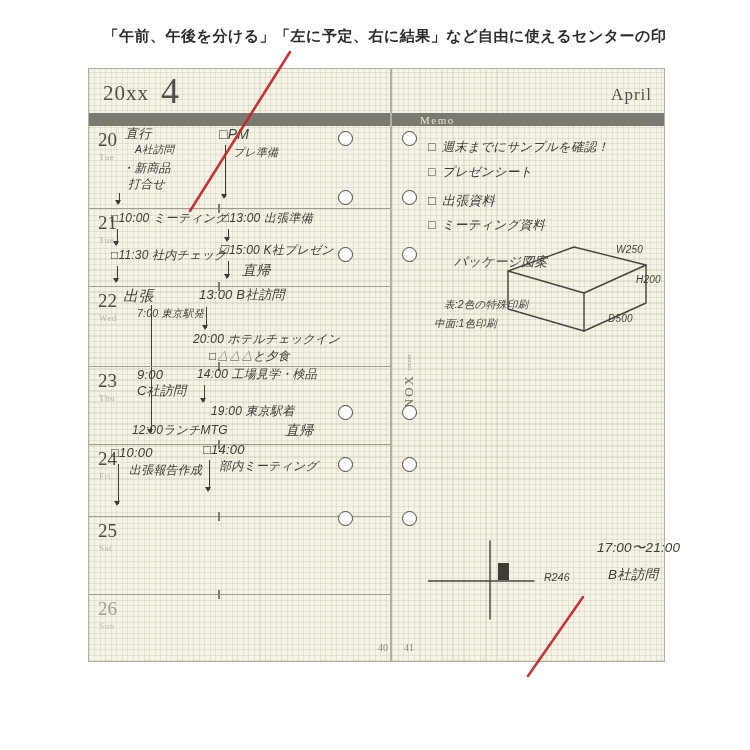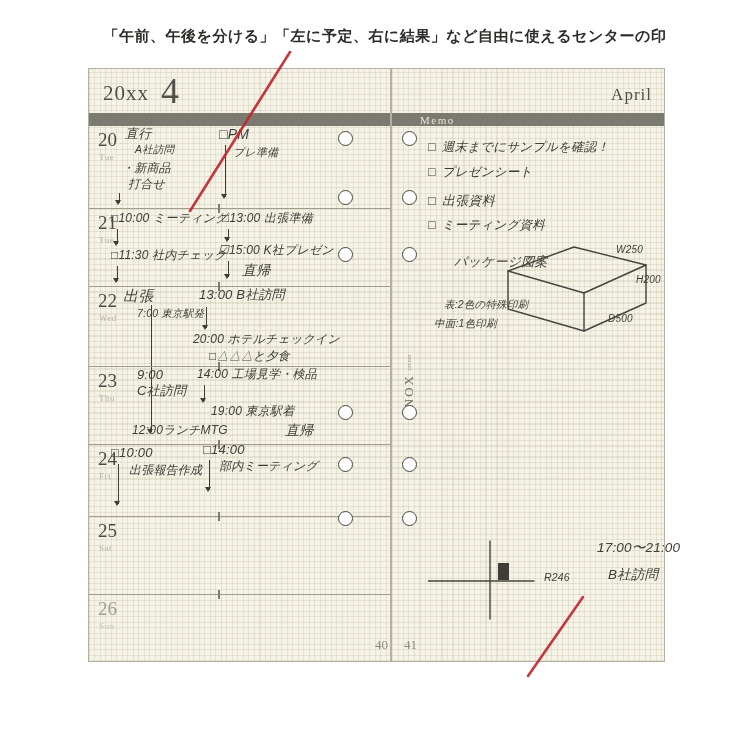--- a/index.html
+++ b/index.html
@@ -27,21 +27,21 @@
   .day-num{position:absolute;left:9px;top:3px;font-size:19px;color:#4c4a42;font-family:"Liberation Serif",serif;}
   .day-dow{position:absolute;left:10px;top:26px;font-size:9px;color:#b5b2a2;font-family:"Liberation Serif",serif;letter-spacing:.5px;}
   .sun .day-num{color:#a19e90;} .sun .day-dow{color:#c6c3b3;}
   .hand{position:absolute;font-family:"Liberation Sans",sans-serif;font-style:italic;
         color:#3e3d36;white-space:nowrap;line-height:1.05;letter-spacing:.2px;}
   .arw{position:absolute;width:0;border-left:1.6px solid #3e3d36;}
   .arw::after{content:'';position:absolute;left:-4.6px;bottom:-5px;
         border:3.8px solid transparent;border-top:5.5px solid #3e3d36;}
   .hole{position:absolute;width:15px;height:15px;border-radius:50%;
         background:#ffffff;border:1.6px solid #45443e;box-sizing:border-box;}
-  .pageno{position:absolute;bottom:8px;font-size:13px;color:#8b897b;font-family:"Liberation Serif",serif;}
+  .pageno{position:absolute;bottom:8px;font-size:10px;color:#8b897b;font-family:"Liberation Serif",serif;}
   #lp-pageno{right:14px;} #rp-pageno{left:12px;}
   #brand{position:absolute;left:-16px;top:310px;transform:rotate(-90deg);transform-origin:center;
          color:#6e6c60;font-family:"Liberation Serif",serif;font-size:13px;letter-spacing:2px;}
   #brand-code{font-size:5px;letter-spacing:0;color:#8b897b;vertical-align:2px;margin-left:3px;}
   .sketch-line{stroke:#45443e;stroke-width:1.4;fill:none;stroke-linejoin:round;stroke-linecap:round;}
   .tbl-line{position:absolute;background:#44433c;}
   svg.overlay{position:absolute;left:0;top:0;z-index:6;pointer-events:none;}
 </style>
 </head>
 <body>

